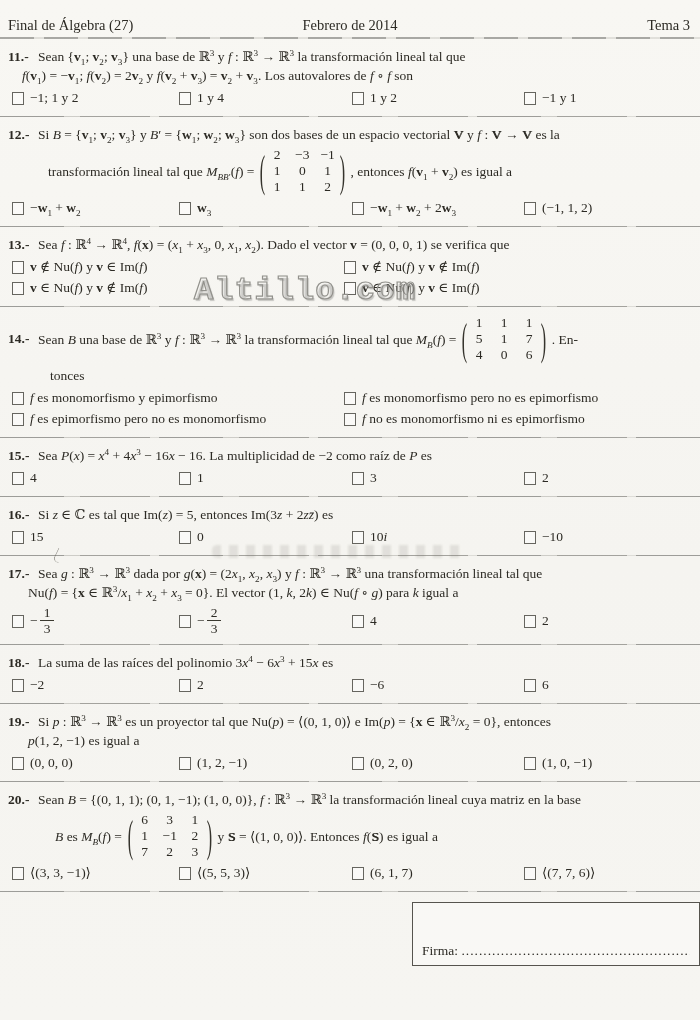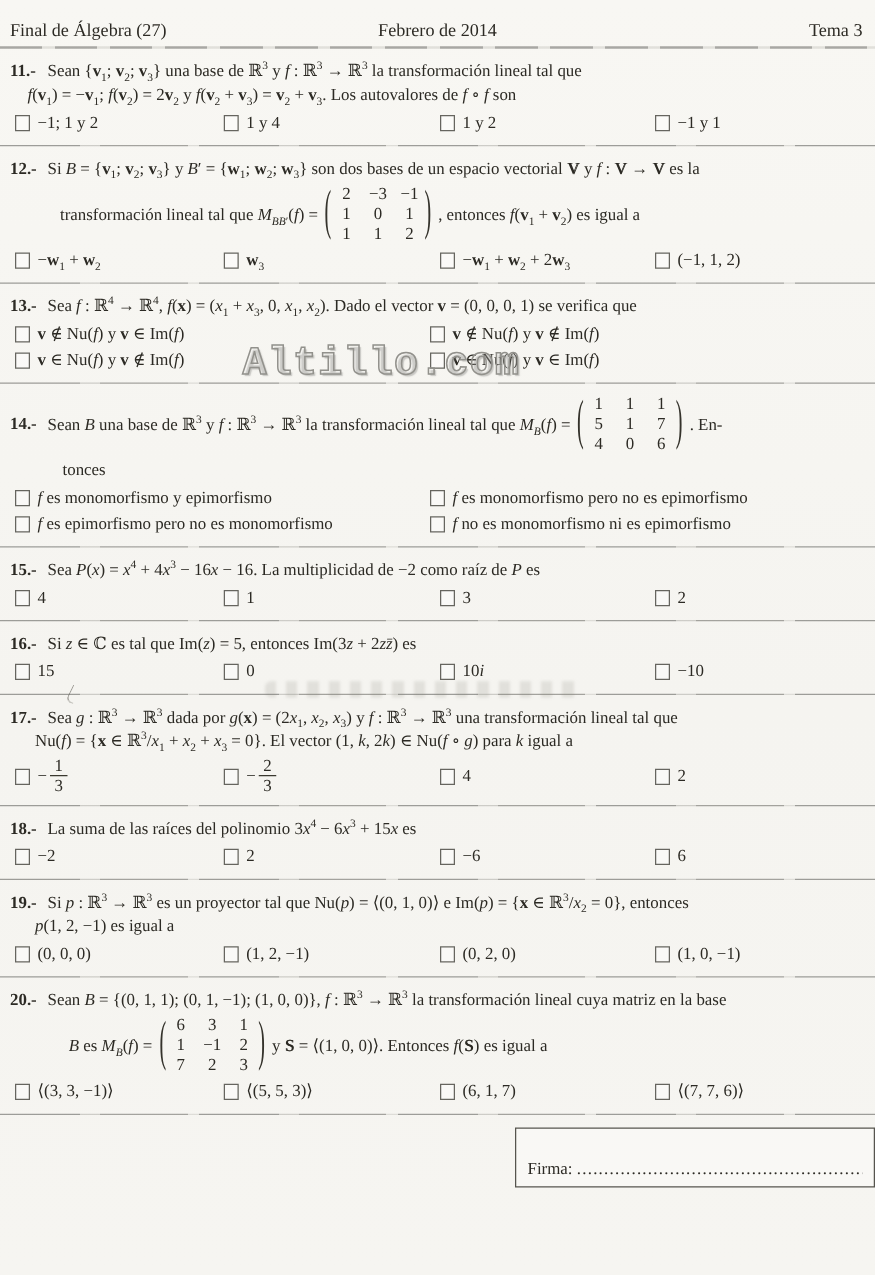--- a/index.html
+++ b/index.html
@@ -51,21 +51,21 @@
     color:rgba(248,248,245,.12);-webkit-text-stroke:1.2px #92918c;
     text-shadow:1.5px 1.5px 1px rgba(110,110,105,.35);}
   .smudge{position:absolute;left:212px;top:545px;width:255px;height:13px;border-radius:5px;
     background:repeating-linear-gradient(90deg,rgba(125,122,112,.16) 0 9px,rgba(125,122,112,0) 9px 17px);
     filter:blur(1.2px);}
   .pencil{position:absolute;left:55px;top:548px;width:6px;height:14px;
     border-left:1.5px solid rgba(95,92,85,.55);border-bottom:1px solid rgba(95,92,85,.3);
     transform:rotate(14deg) skewX(-12deg);border-radius:0 0 0 6px;}
   
   .firma-wrap{display:flex;justify-content:flex-end;margin:10px -8px 0 0;}
-  .firma-box{box-sizing:border-box;width:288px;height:48px;border:1px solid #56544e;background:rgba(252,252,249,.5);
+  .firma-box{box-sizing:border-box;width:288px;height:64px;border:1px solid #56544e;background:rgba(252,252,249,.5);
     display:flex;align-items:flex-end;padding:6px 9px;}
   .firma-line{display:flex;align-items:baseline;width:100%;overflow:hidden;white-space:nowrap;}
   .firma-dots{overflow:hidden;letter-spacing:1px;}
 </style>
 </head>
 <body>
 
 <div class="page">
 
   <div class="hdr">

